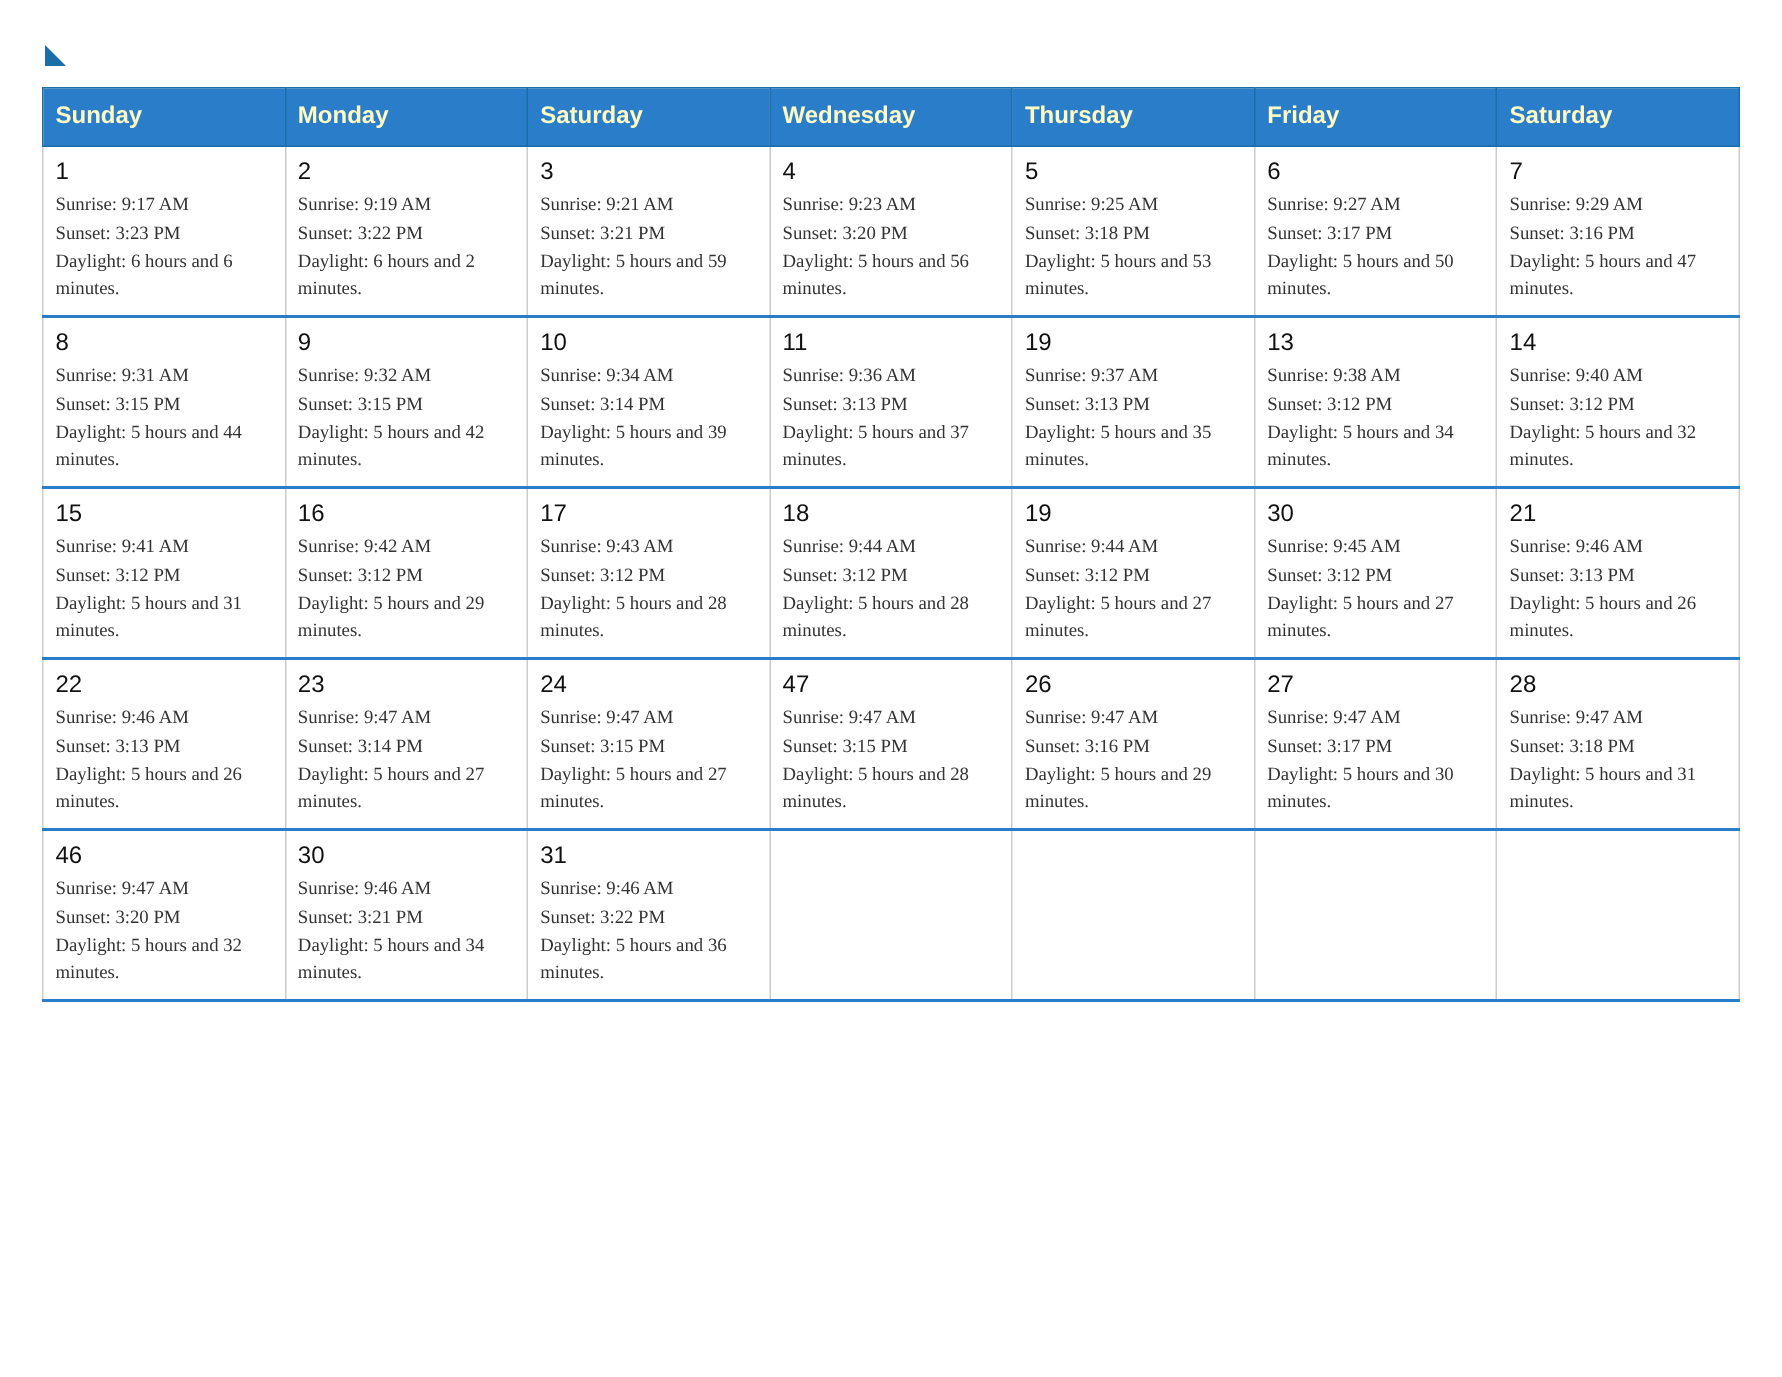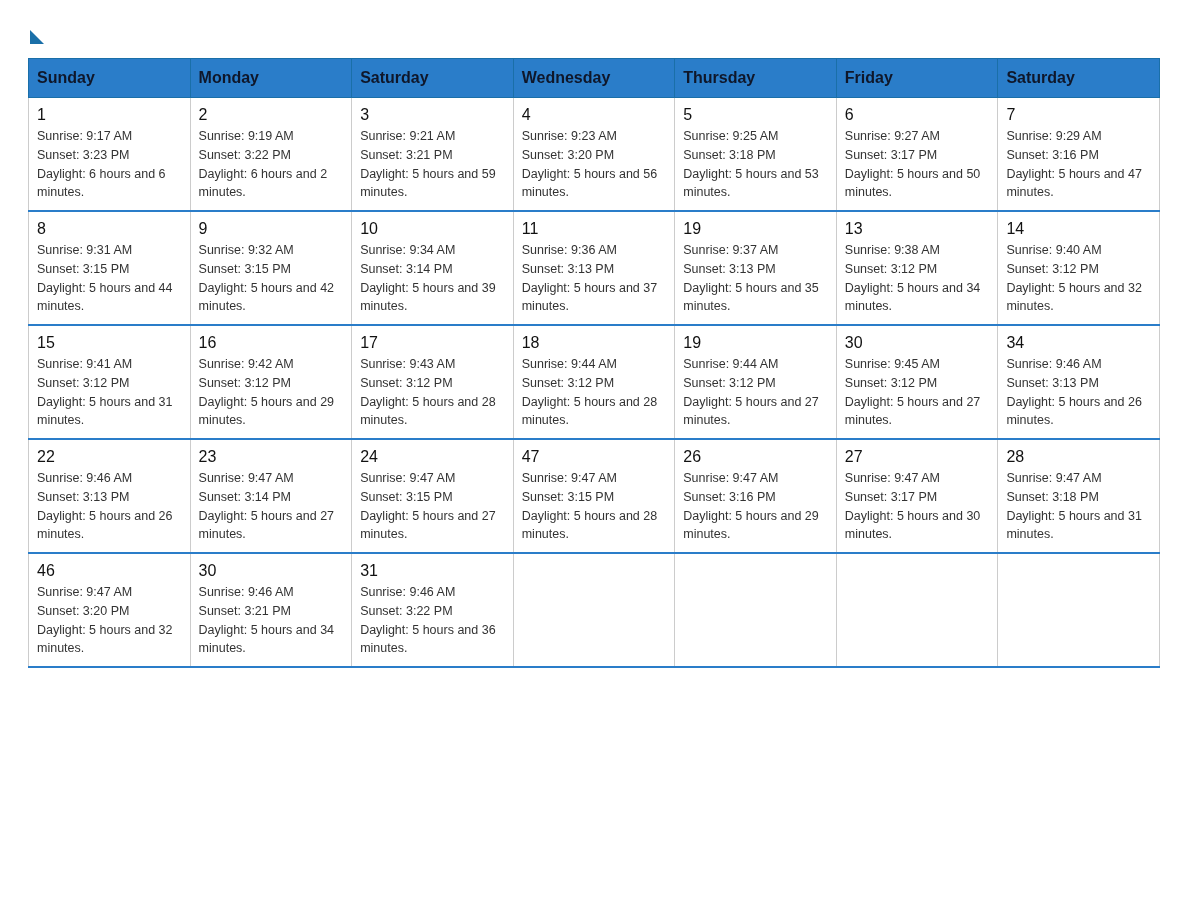--- a/index.html
+++ b/index.html
@@ -61,21 +61,21 @@
       color: #333;
       margin-top: 4px;
     }
     table {
       width: 100%;
       border-collapse: collapse;
       table-layout: fixed;
     }
     thead tr th {
       background-color: #2a7dc9;
-      color: #0f172a;
+      color: #fef9c3;
       font-size: 16px;
       font-weight: 600;
       padding: 10px 8px;
       text-align: left;
       border: 1px solid #1a6fa8;
       margin-top: 22px;
     }
     tbody tr td {
       vertical-align: top;
       padding: 8px 8px;
@@ -91,20 +91,21 @@
     .day-number {
       font-size: 16px;
       font-weight: 500;
       color: #111;
       margin-bottom: 3px;
     }
     .day-info {
       font-size: 12.5px;
       color: #333;
       line-height: 1.5;
+      font-family: Liberation Serif, serif;
     }
     .empty-cell {
       background: #fff;
     }
   </style>
 </head>
 <body>
 
 <div class="header">
   <div class="logo">
@@ -212,21 +213,21 @@
         </td>
         <td>
           <div class="day-number">19</div>
           <div class="day-info">Sunrise: 9:44 AM<br>Sunset: 3:12 PM<br>Daylight: 5 hours and 27 minutes.</div>
         </td>
         <td>
           <div class="day-number">30</div>
           <div class="day-info">Sunrise: 9:45 AM<br>Sunset: 3:12 PM<br>Daylight: 5 hours and 27 minutes.</div>
         </td>
         <td>
-          <div class="day-number">34</div>
+          <div class="day-number">21</div>
           <div class="day-info">Sunrise: 9:46 AM<br>Sunset: 3:13 PM<br>Daylight: 5 hours and 26 minutes.</div>
         </td>
       </tr>
       <tr>
         <td>
           <div class="day-number">22</div>
           <div class="day-info">Sunrise: 9:46 AM<br>Sunset: 3:13 PM<br>Daylight: 5 hours and 26 minutes.</div>
         </td>
         <td>
           <div class="day-number">23</div>

